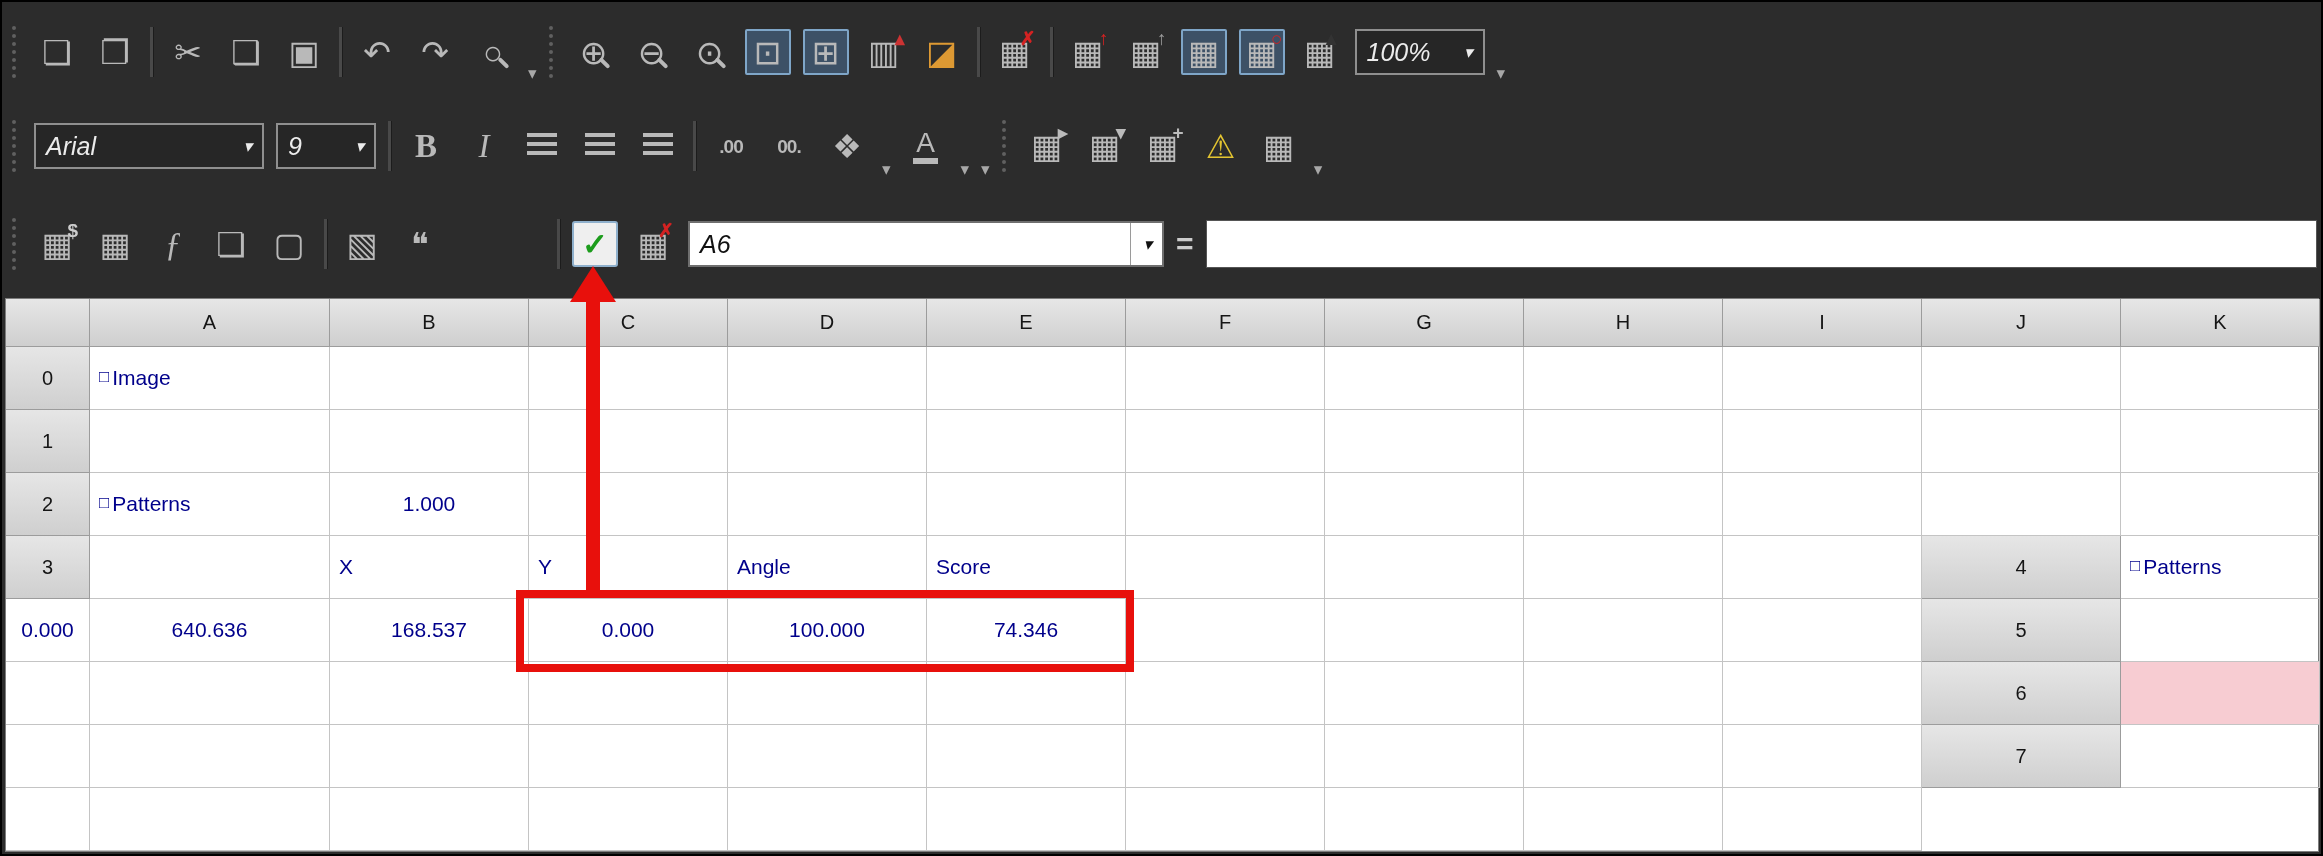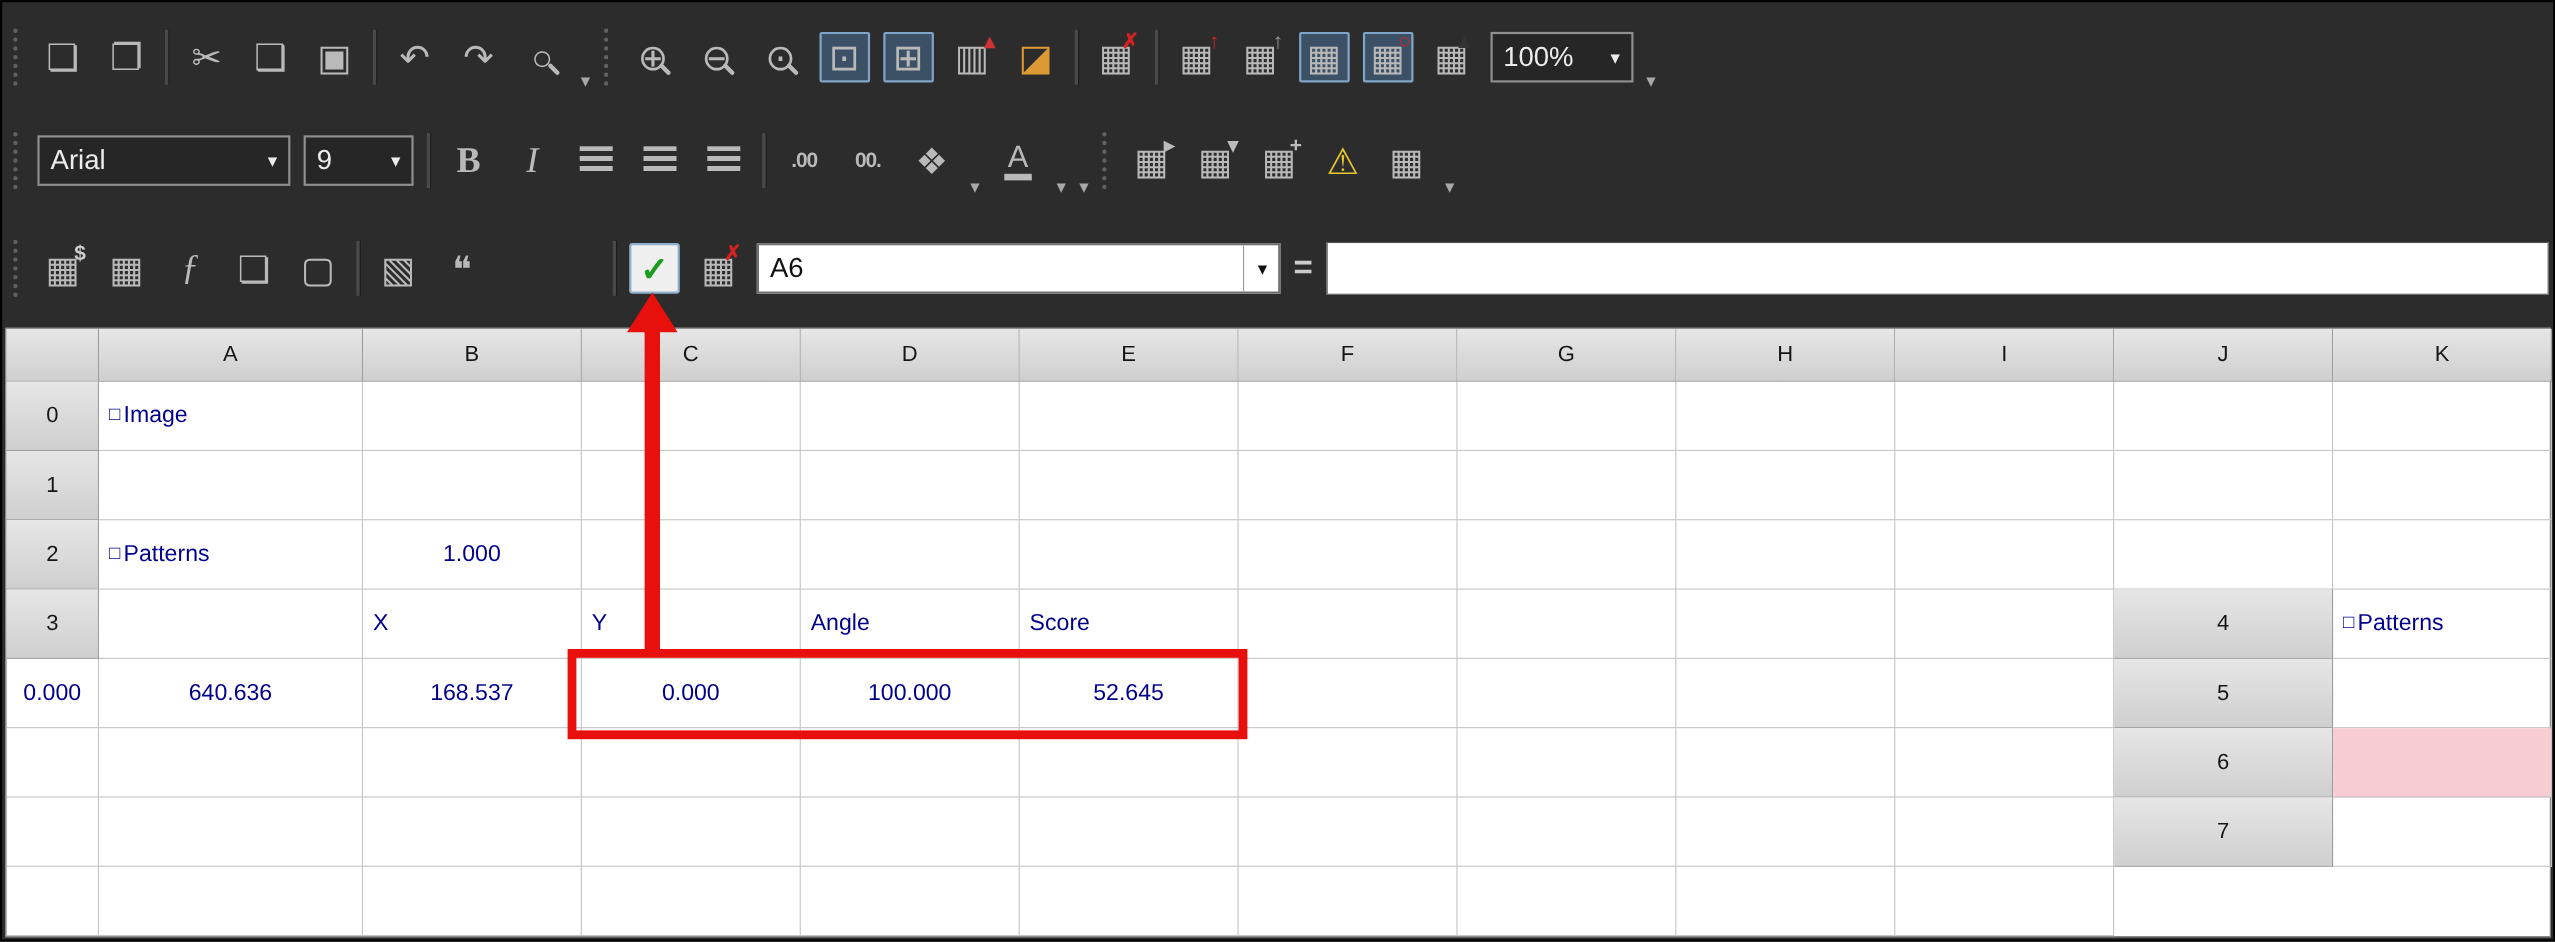--- a/index.html
+++ b/index.html
@@ -42,21 +42,21 @@
     content: ""; width: 30px; height: 27px;
     background: repeating-linear-gradient(to bottom, var(--iconcolor,#b9b9b9) 0 4px, transparent 4px 9px);
   }
   .tb-sep { width: 3px; height: 50px; flex: 0 0 auto; background: #494949; box-shadow: 1px 0 0 #1c1c1c; }
   .tb-gap { flex: 0 0 auto; height: 10px; }
   .tb-handle { width: 10px; height: 52px; flex: 0 0 auto; border-left: 4px dotted #606060; }
   .tb-caret { color: #a8a8a8; font-size: 17px; align-self: flex-end; padding-bottom: 10px; flex: 0 0 auto; }
   .tb-combo {
     height: 46px; flex: 0 0 auto; border: 2px solid #8f8f8f; background: #262626; color: #ececec;
     display: flex; align-items: center; justify-content: space-between;
-    padding: 0 10px; font-size: 25px;
+    padding: 0 10px; font-size: 25px; font-style: italic;
   }
   .tb-combo .combo-caret { font-size: 17px; margin-left: 12px; }
   .tb-combo.white { background: #fff; color: #111; border-color: #6f6f6f; }
   .tb-combo.white .combo-caret { border-left: 1px solid #9a9a9a; padding-left: 12px; align-self: stretch; display: flex; align-items: center; }
   .tb-label { color: #cccccc; font-size: 30px; font-weight: bold; flex: 0 0 auto; }
   .formula-input {
     flex: 1 1 auto; height: 48px; min-width: 120px; background: #fff;
     border: 1px solid #555; font-size: 24px; padding: 0 10px;
     font-family: "Liberation Sans", sans-serif;
   }
@@ -378,21 +378,21 @@
       <div class="cell right">
         <span class="celltext">168.537</span>
       </div>
       <div class="cell right">
         <span class="celltext">0.000</span>
       </div>
       <div class="cell right">
         <span class="celltext">100.000</span>
       </div>
       <div class="cell right">
-        <span class="celltext">52.645</span>
+        <span class="celltext">74.346</span>
       </div>
       <div class="cell"></div>
       <div class="cell"></div>
       <div class="cell"></div>
       <div class="cell"></div>
       <div class="hcell">5</div>
       <div class="cell"></div>
       <div class="cell"></div>
       <div class="cell"></div>
       <div class="cell"></div>

